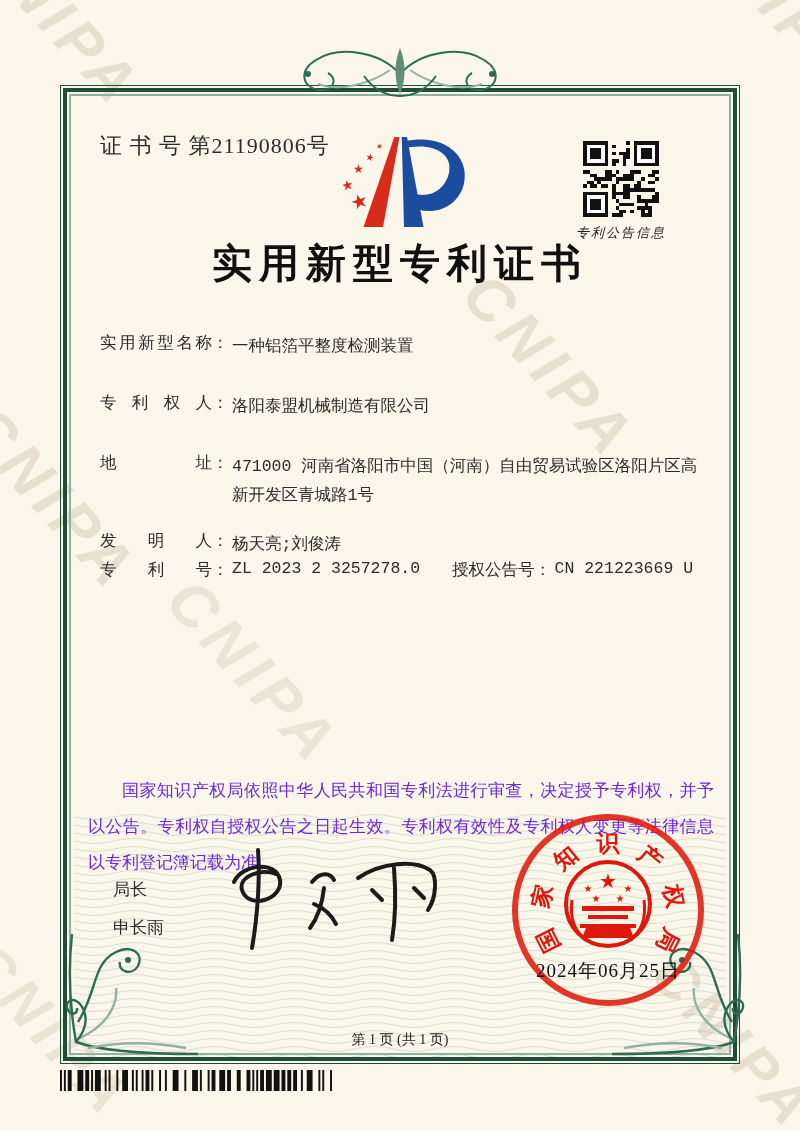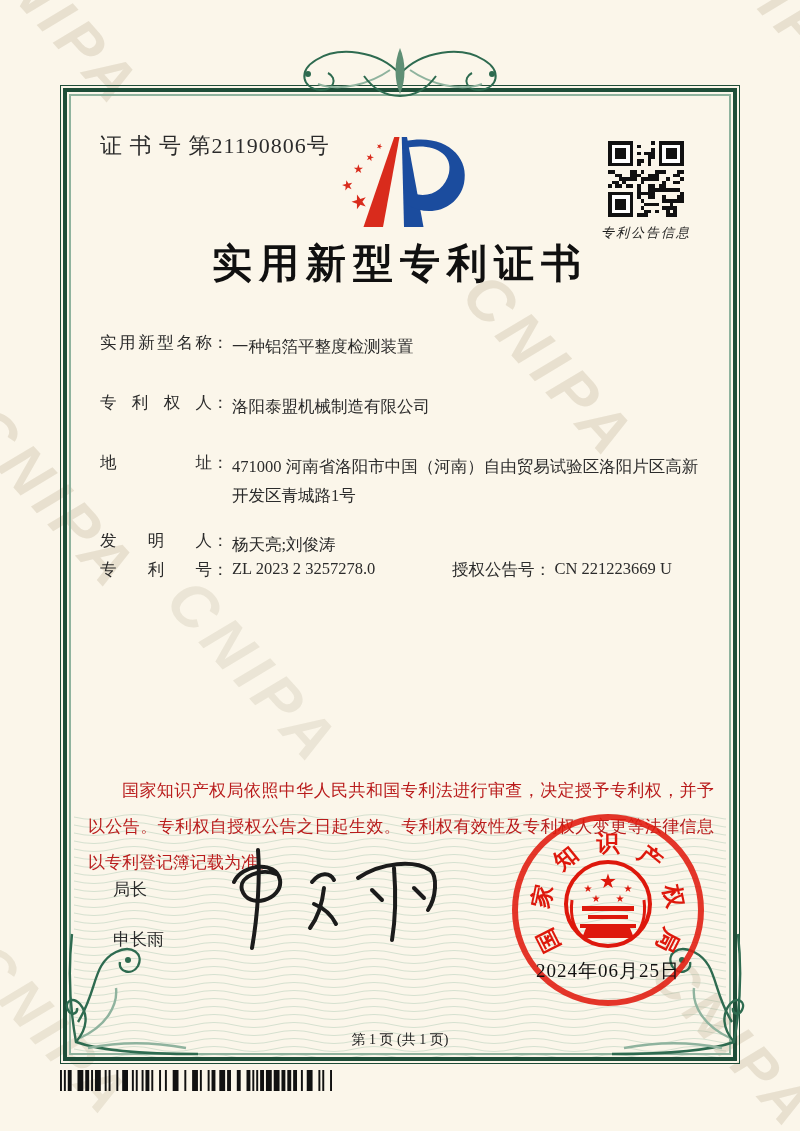--- a/index.html
+++ b/index.html
@@ -28,51 +28,51 @@
   .corner-br{left:602px;top:930px;transform:scaleX(-1);}
 
   
   .waves{position:absolute;left:74px;top:812px;width:652px;height:246px;z-index:0;}
   .waves svg{width:100%;height:100%;}
   .waves path{fill:none;stroke:#c2d5c2;stroke-width:.9;opacity:.75;}
 
   
   .cert-no{position:absolute;left:100px;top:131px;font-size:22px;letter-spacing:1px;z-index:4;}
   .logo{position:absolute;left:326px;top:126px;z-index:4;}
-  .qr-wrap{position:absolute;left:601px;top:141px;z-index:4;text-align:left;}
+  .qr-wrap{position:absolute;left:576px;top:141px;z-index:4;text-align:left;}
   .qr-wrap svg{width:76px;height:76px;display:block;margin:0 auto;}
   .qr-caption{margin-top:7px;font-size:13px;font-style:italic;letter-spacing:2px;color:#1c1c1c;}
   .title{position:absolute;left:0;top:236px;width:800px;text-align:center;font-size:40px;font-weight:700;
          letter-spacing:7px;color:#101010;z-index:4;}
 
   
-  .fields{position:absolute;left:100px;top:332px;width:614px;font-size:16.5px;z-index:4;}
+  .fields{position:absolute;left:100px;top:332px;width:614px;font-size:16.5px;z-index:4;font-family:Liberation Mono, monospace;}
   .row{margin:0;}
   .flabel{display:inline-block;width:112px;text-align:justify;text-align-last:justify;vertical-align:top;}
   .fcolon{display:inline-block;width:20px;vertical-align:top;}
   .fvalue{display:inline-block;width:calc(100% - 138px);vertical-align:top;line-height:29px;}
   .row-name{margin-bottom:31px;}
   .row-patentee{margin-bottom:31px;}
   .row-address{margin-bottom:20px;}
   .row-inventor{}
   .row-pair{display:flex;}
   .row-pair1{margin-bottom:27px;}
   .row-pair2{margin-bottom:25px;}
   .row-applicant{margin-bottom:25px;}
   .pcell-l{width:352px;}
   .pcell-r{flex:1;}
   .plabel{display:inline-block;vertical-align:top;}
 
   
   .statement{position:absolute;left:88px;top:756px;width:626px;font-size:17px;line-height:36px;
-             text-indent:2em;text-align:justify;color:#b91c1c;z-index:4;}
+             text-indent:2em;text-align:justify;color:#6d28d9;z-index:4;}
 
   
   .sig-title{position:absolute;left:113px;top:878px;font-size:17px;z-index:4;}
-  .sig-name{position:absolute;left:113px;top:916px;font-size:17px;z-index:4;margin-top:12px;}
+  .sig-name{position:absolute;left:113px;top:916px;font-size:17px;z-index:4;}
   .sig-script{position:absolute;left:218px;top:842px;z-index:4;}
   .sig-script path{fill:none;stroke:#1b1b1b;stroke-width:4;stroke-linecap:round;stroke-linejoin:round;}
 
   
   .seal{position:absolute;left:512px;top:814px;width:192px;height:192px;z-index:5;}
   .seal-ring{position:absolute;inset:0;border:6px solid rgba(224,26,14,.88);border-radius:50%;}
   .seal-char{position:absolute;left:50%;top:50%;font-size:23px;font-weight:700;color:#de180c;
              font-family:"Liberation Serif",serif;}
   .seal-emblem{position:absolute;left:50%;top:47%;transform:translate(-50%,-50%);}
   .seal-date{position:absolute;left:-6px;top:144px;width:204px;text-align:center;font-size:19px;color:#111;

